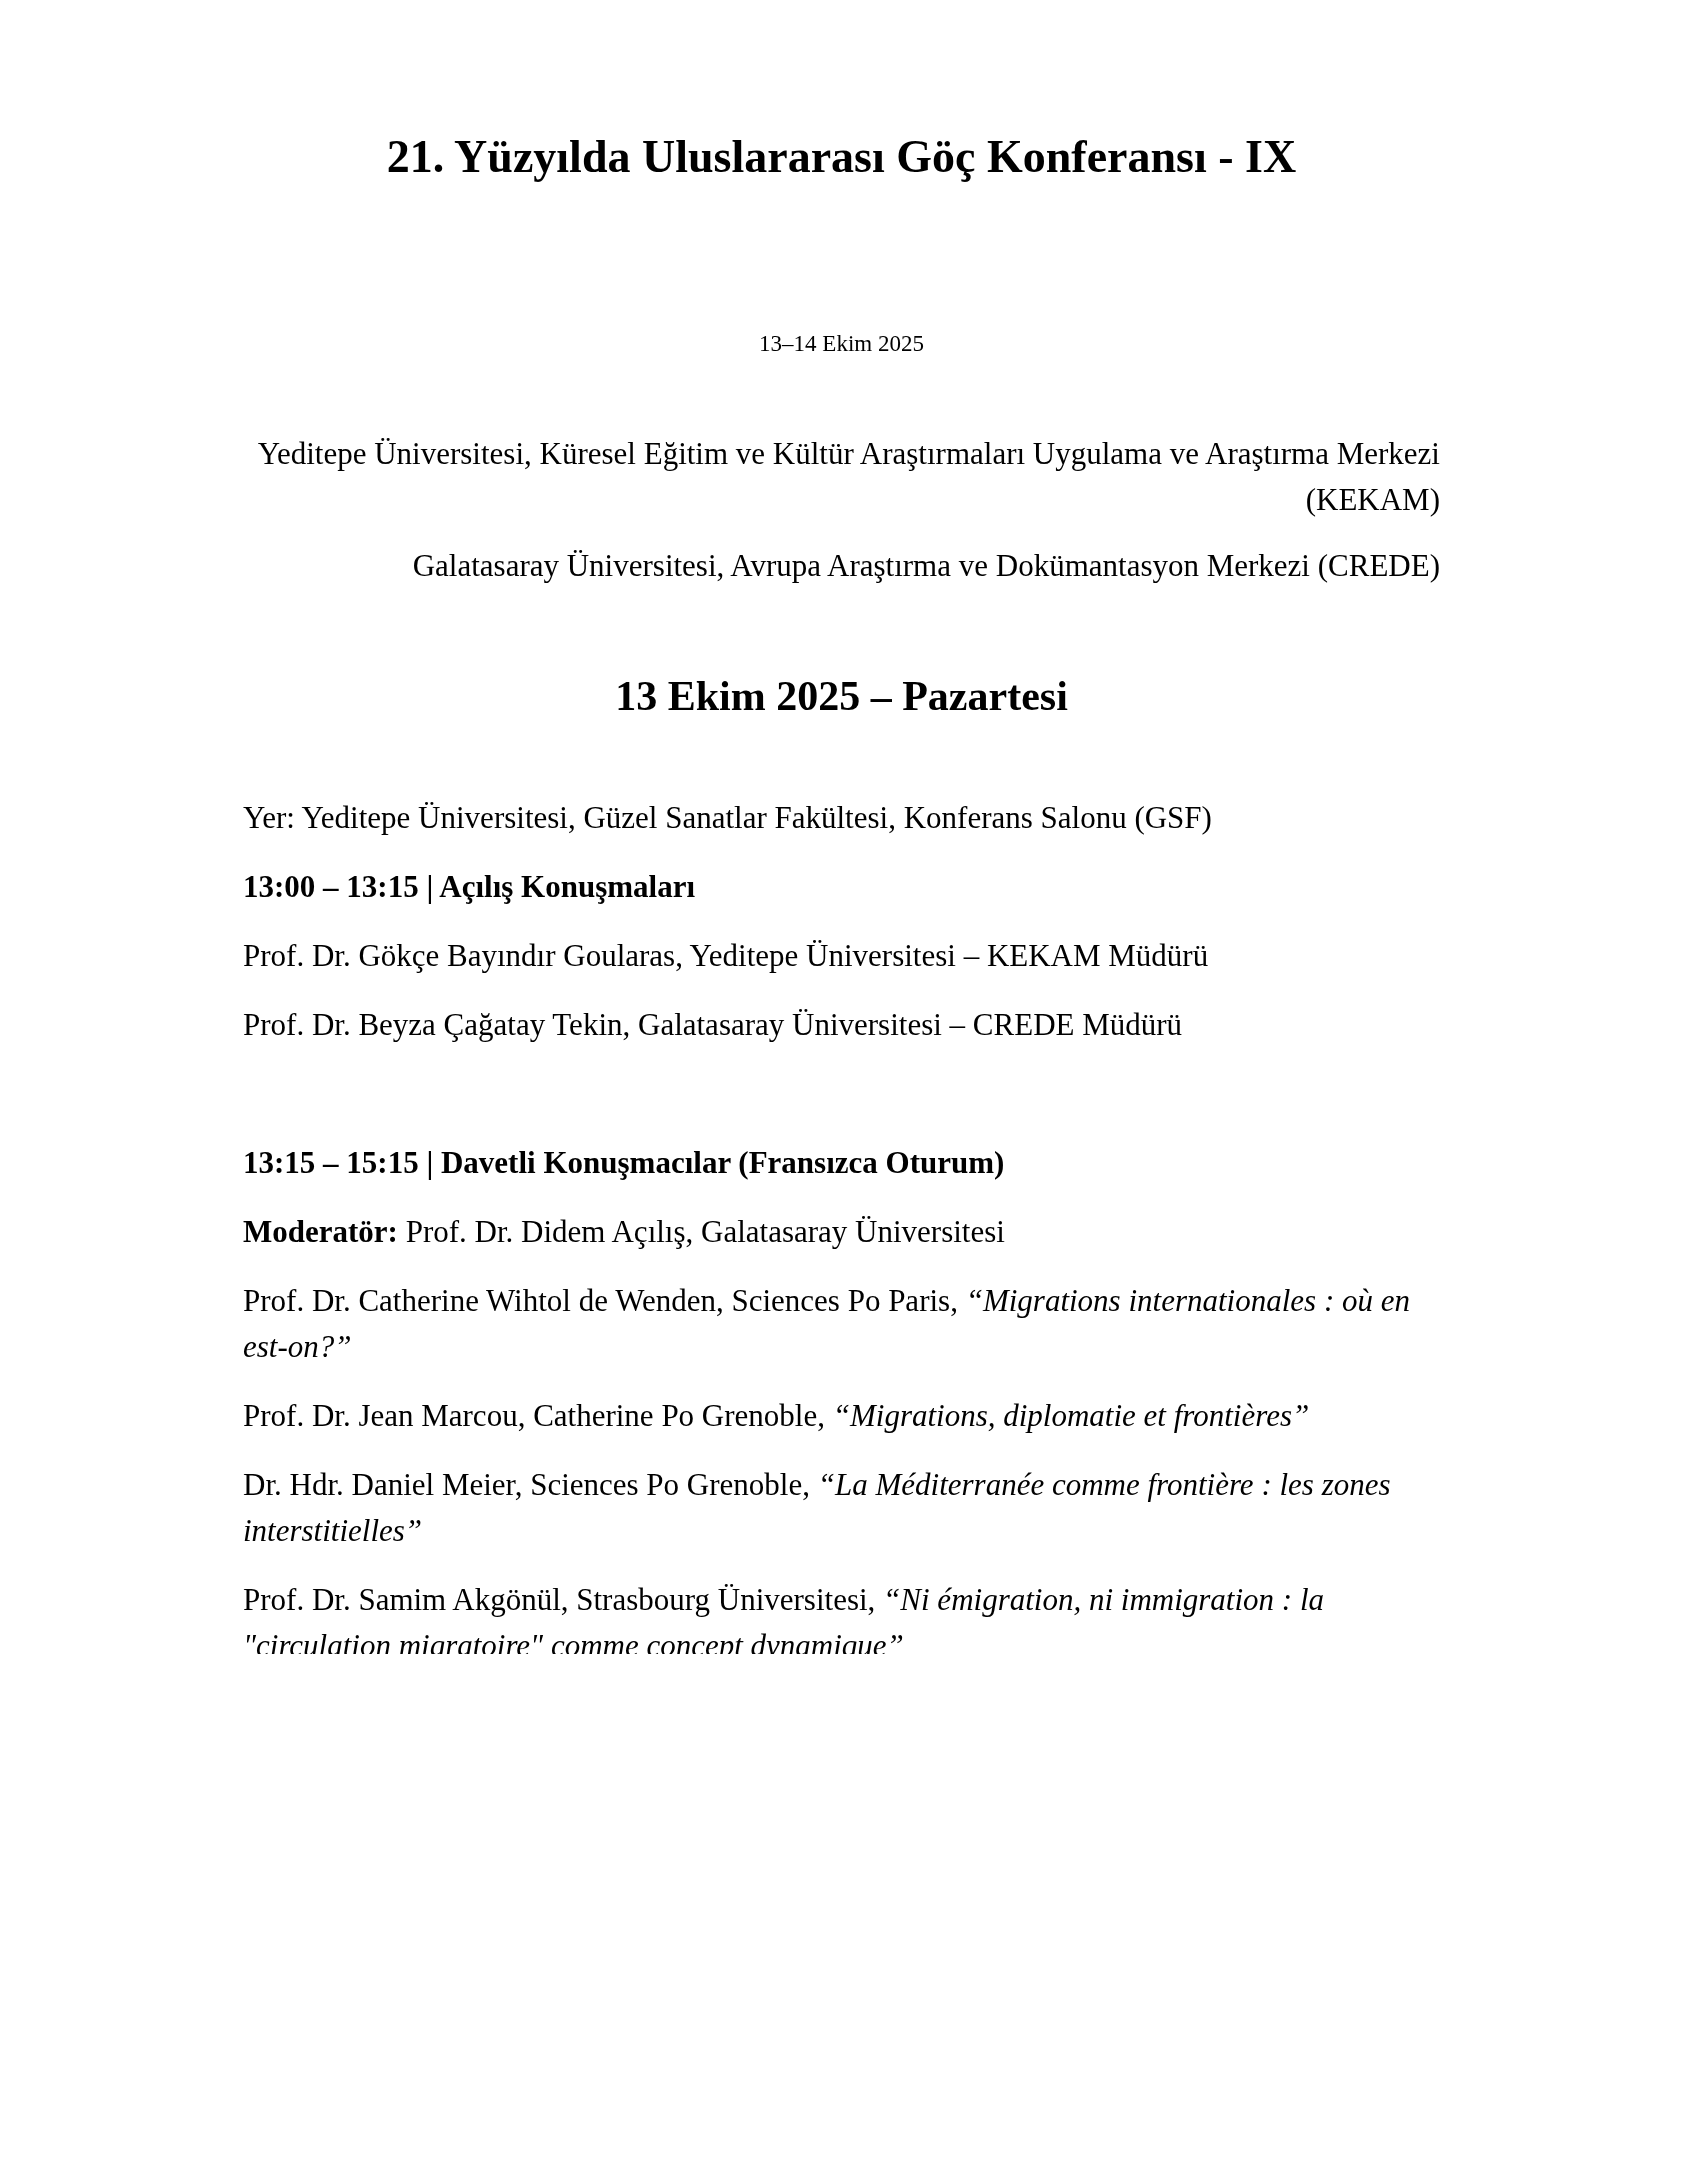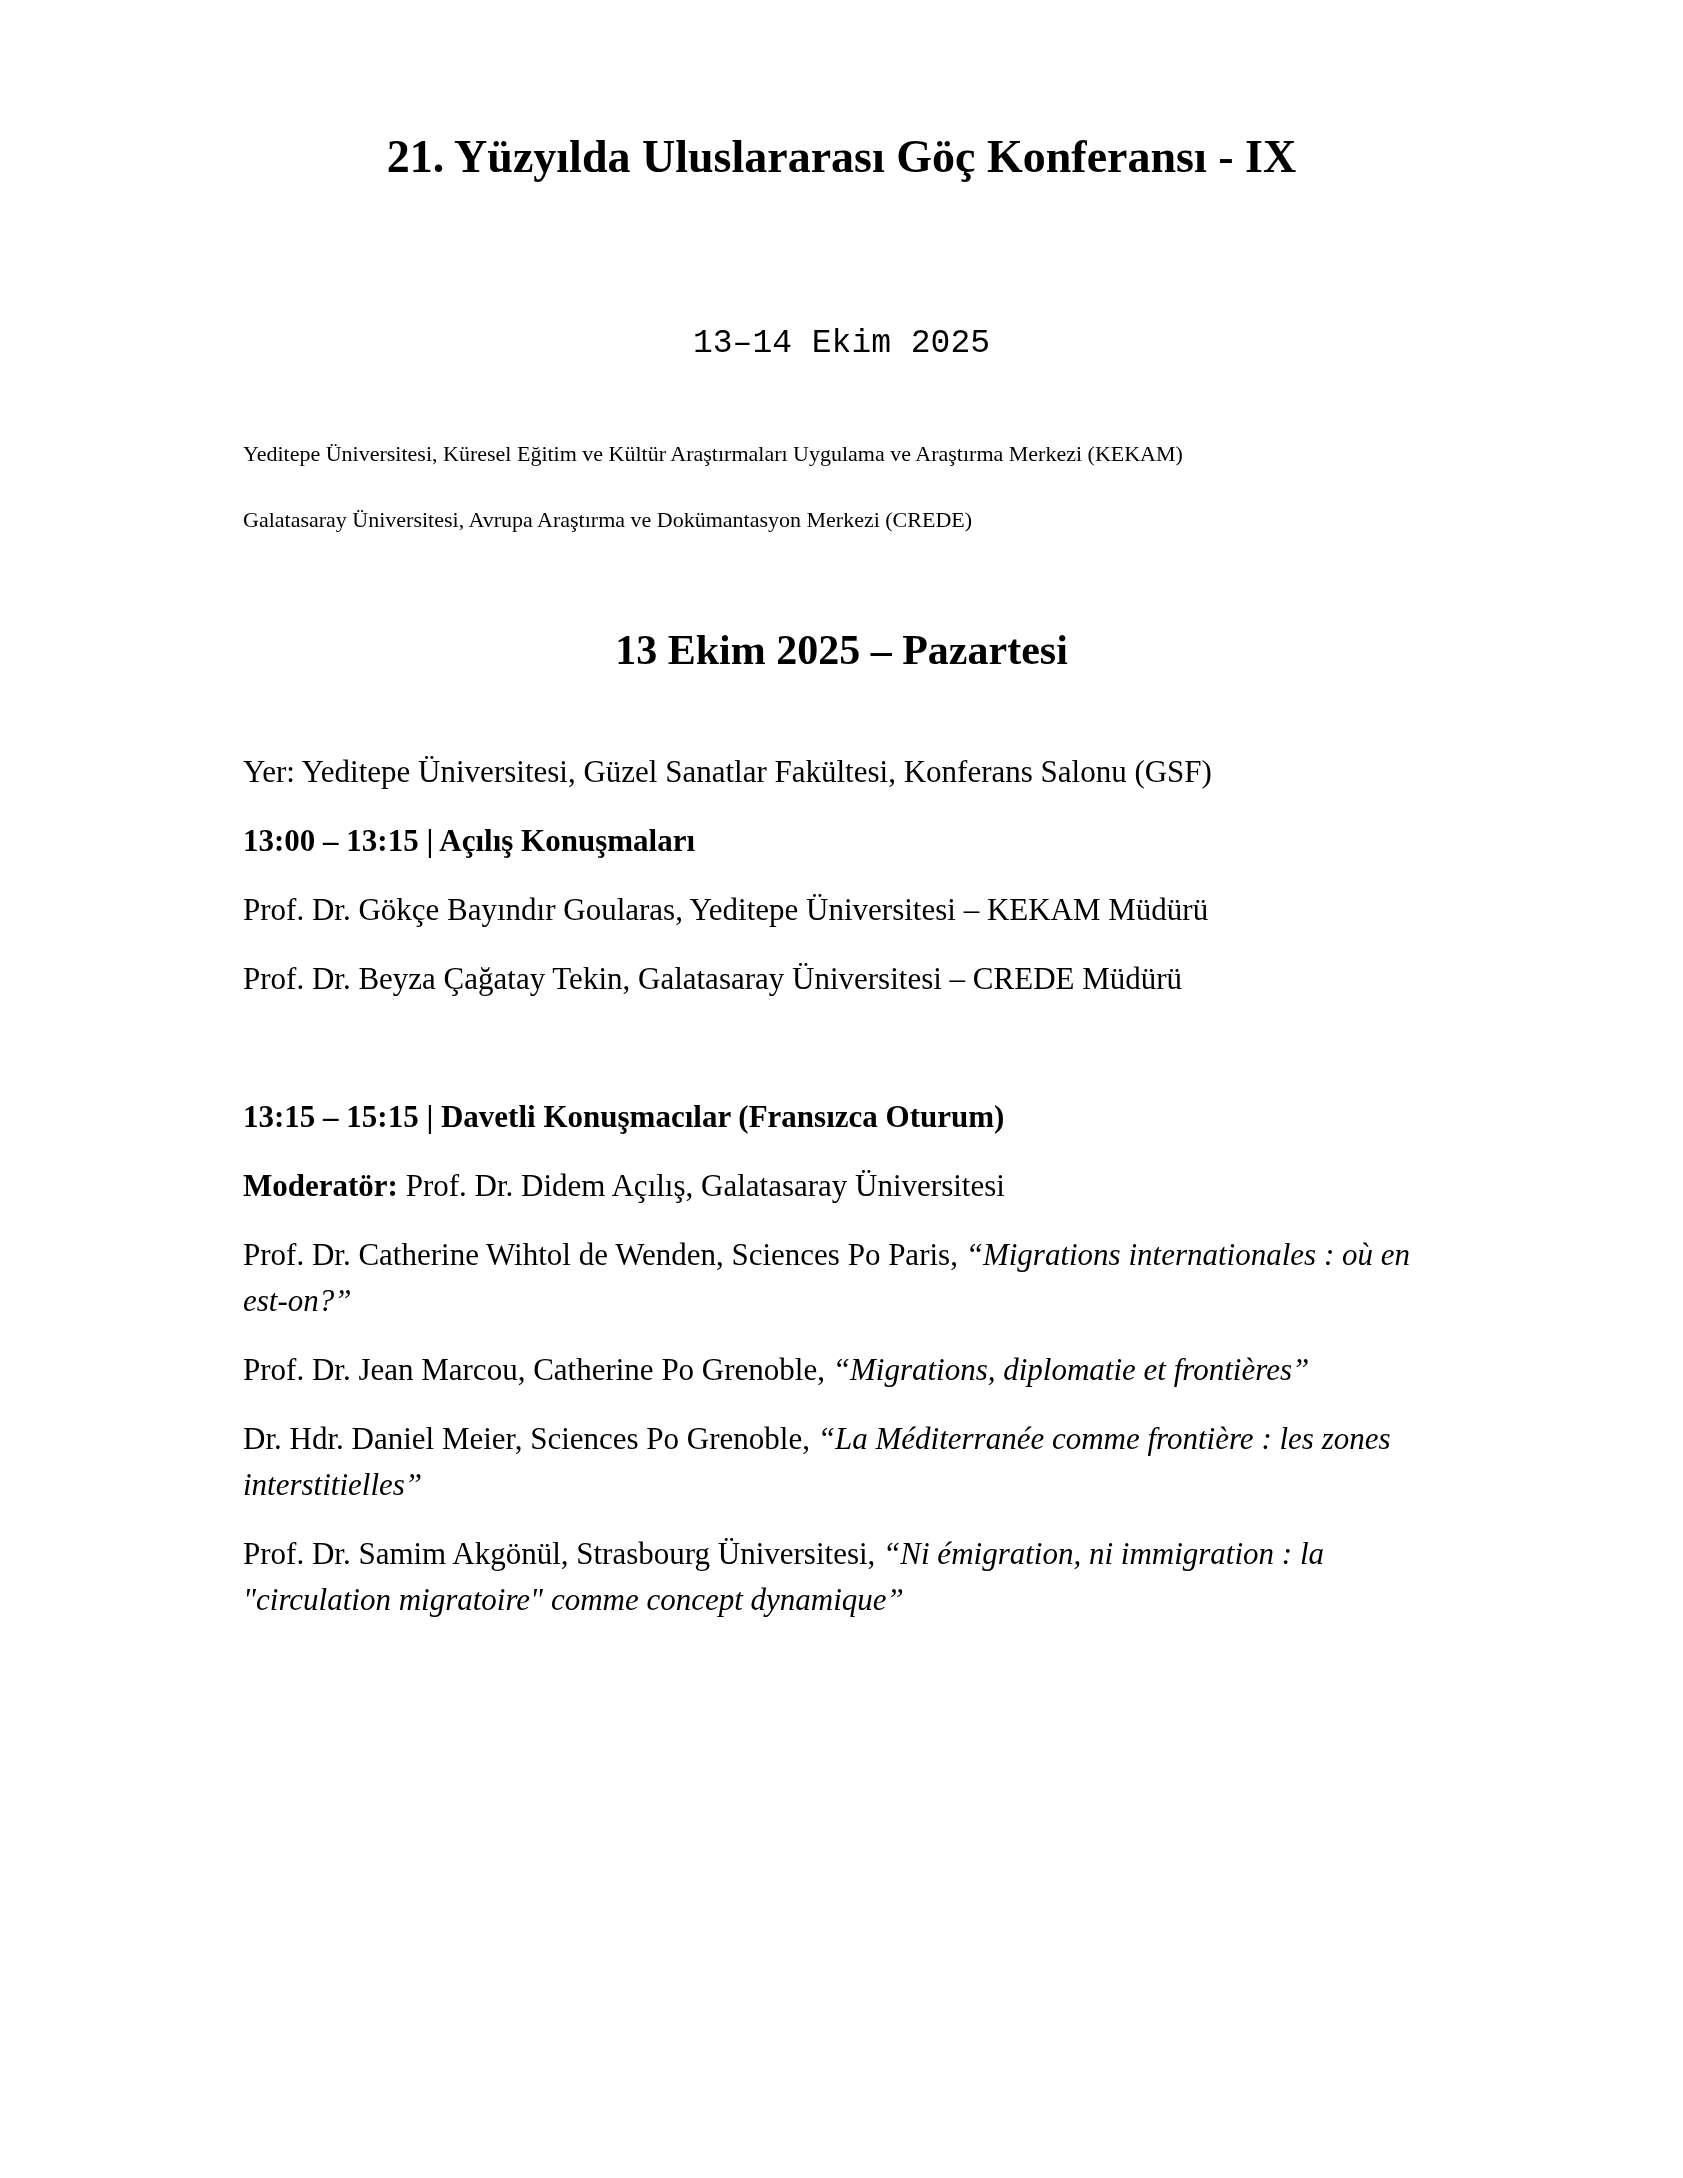--- a/index.html
+++ b/index.html
@@ -20,33 +20,32 @@
     overflow: hidden;
   }
   .title {
     font-size: 46px;
     line-height: 59px;
     font-weight: 700;
     text-align: center;
     margin: 0;
   }
   .date {
-    font-size: 33px;
+    font-size: 23px;
     line-height: 46px;
     text-align: center;
     margin: 135px 0 0 0;
-    font-family: Liberation Mono, monospace;
   }
   #organizers {
     margin-top: 64px;
   }
   .org {
-    font-size: 22px;
+    font-size: 31px;
     line-height: 46px;
-    text-align: left;
+    text-align: right;
     margin: 0 0 20px 0;
   }
   .day {
     font-size: 42px;
     line-height: 53px;
     font-weight: 700;
     text-align: center;
     margin: 81px 0 0 0;
   }
   #paragraphs {

